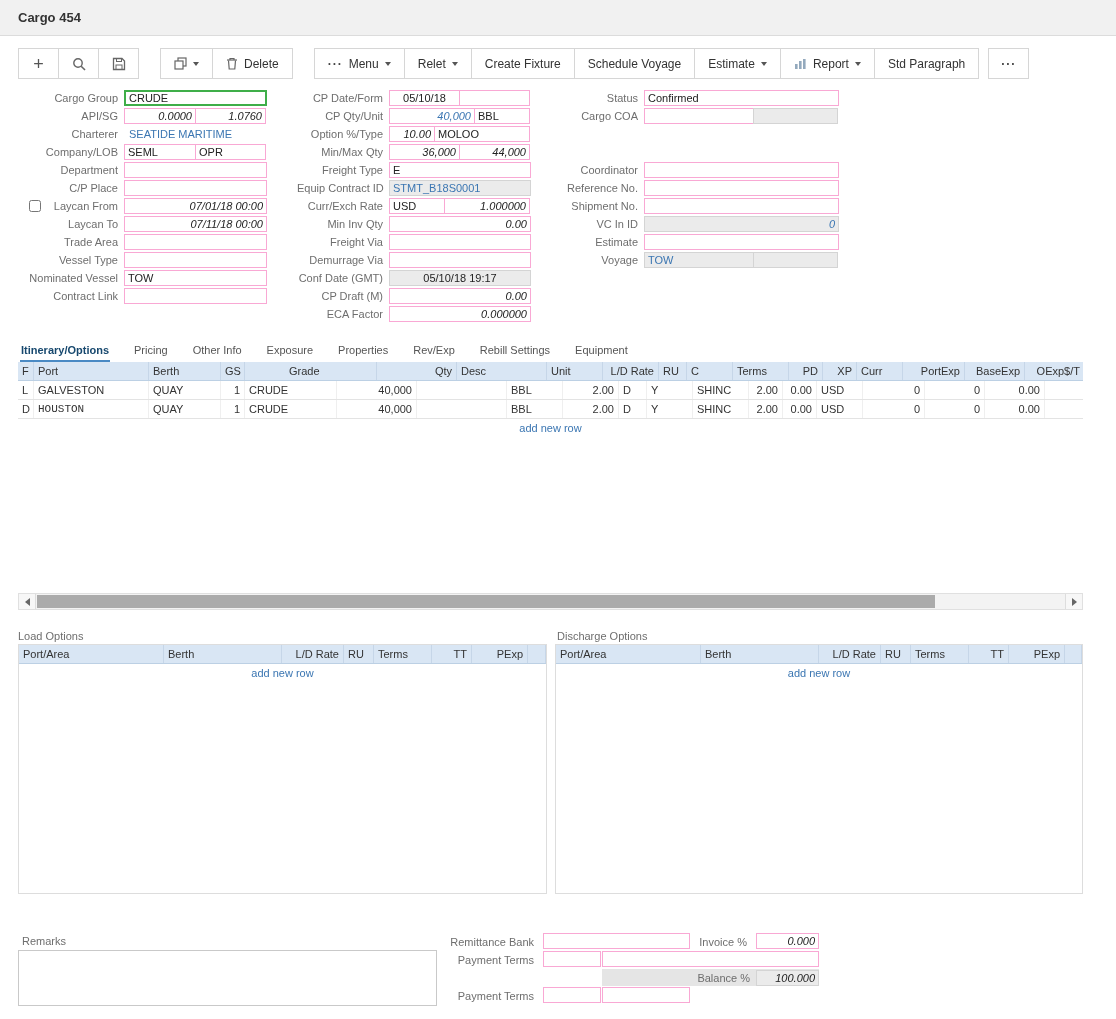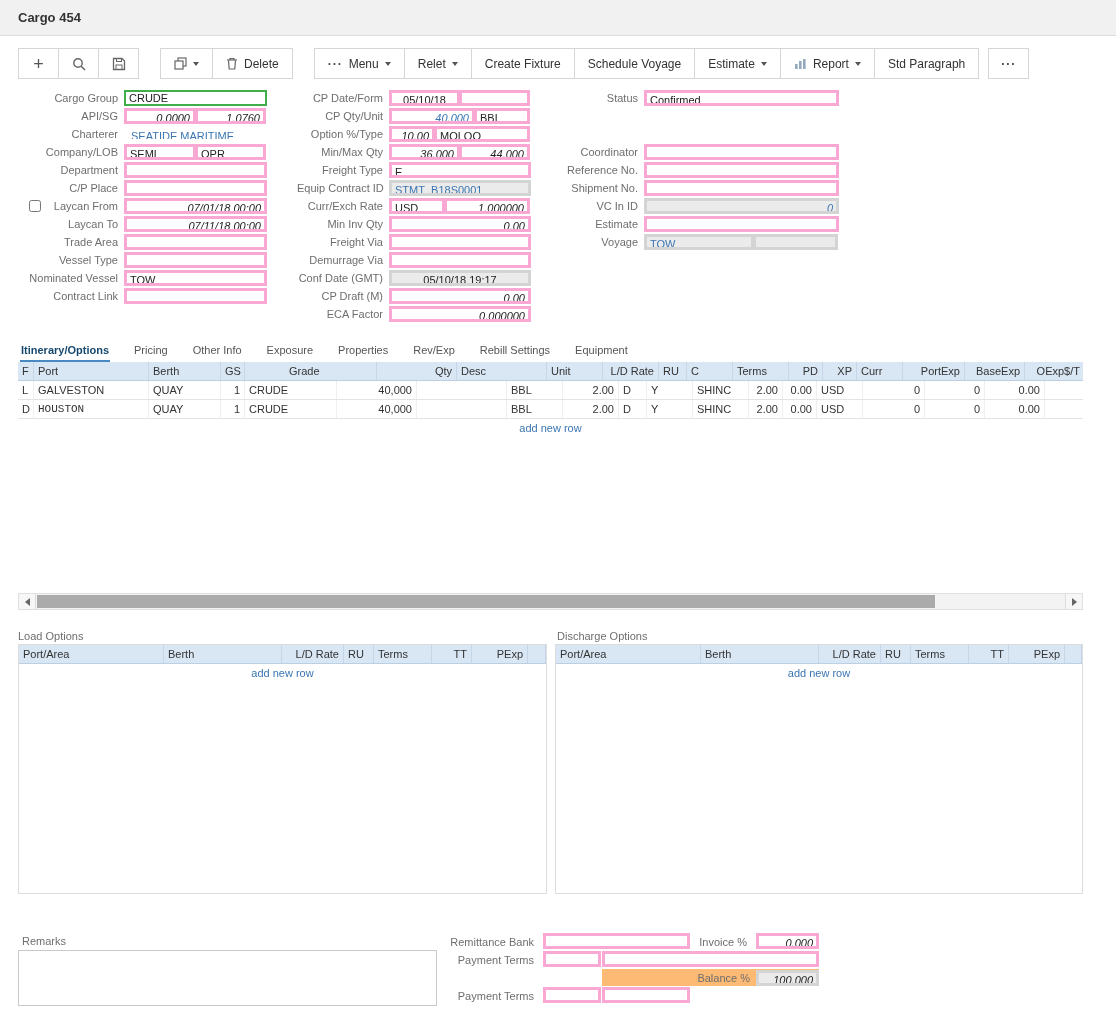--- a/index.html
+++ b/index.html
@@ -22,21 +22,21 @@
 
   .formarea{position:absolute;top:90px;left:18px;display:flex;align-items:flex-start;}
   .fcol{display:flex;flex-direction:column;}
   .frow{display:flex;align-items:center;height:16px;margin-bottom:2px;}
   .flabel{color:#6e6e6e;text-align:right;padding-right:6px;flex:0 0 auto;white-space:nowrap;}
   .c1 .flabel{width:106px;}
   .c2 .flabel{width:92px;}
   .c3 .flabel{width:92px;}
   .c2{margin-left:30px;}
   .c3{margin-left:21px;}
-  .field{height:16px;line-height:14px;border:3px solid #f9a8d4;background:#fff;padding:0 3px;overflow:hidden;white-space:nowrap;color:#222;}
+  .field{height:16px;line-height:14px;border:1px solid #f9a8d4;background:#fff;padding:0 3px;overflow:hidden;white-space:nowrap;color:#222;}
   .frow .field+.field{margin-left:-1px;}
   .ro{background:#ebebeb;border-color:#d4d4d4;}
   .r{text-align:right;font-style:italic;}
   .ctr{text-align:center;}
   .blue{color:#3b76b2;}
   .nob{border-color:transparent;background:transparent;padding-left:4px;}
   .gfocus{border:2px solid #3fae49;line-height:12px;}
   .spacer36{height:36px;}
   .lfwrap{display:flex;align-items:center;width:106px;flex:0 0 auto;}
   .lfwrap input{width:12px;height:12px;margin-left:11px;}
@@ -64,21 +64,21 @@
   .strack{flex:1;position:relative;height:15px;}
   .sthumb{position:absolute;top:1px;left:1px;height:13px;width:898px;background:#ababab;cursor:pointer;}
   .tri-l{width:0;height:0;border-top:4px solid transparent;border-bottom:4px solid transparent;border-right:5px solid #666;}
   .tri-r{width:0;height:0;border-top:4px solid transparent;border-bottom:4px solid transparent;border-left:5px solid #666;}
 
   .optlabel{position:absolute;color:#6e6e6e;white-space:nowrap;}
   .panel{position:absolute;border:1px solid #ddd;background:#fff;overflow:hidden;}
 
   .abs{position:absolute;}
   .flabel.abs{text-align:right;}
-  .balstrip{display:flex;align-items:center;background:#fdba74;}
+  .balstrip{display:flex;align-items:center;background:#e5e5e5;}
   .balstrip .flabel{flex:1;}
   .remarksbox{position:absolute;border:1px solid #c9c9c9;background:#fff;}
 </style>
 </head>
 <body>
 
 <div class="titlebar">
   <div class="t">Cargo 454</div>
 </div>
 
@@ -272,20 +272,25 @@
     <div class="frow">
       <div class="flabel">ECA Factor</div>
       <div class="field w142 r">0.000000</div>
     </div>
   </div>
 
   <div class="fcol c3">
     <div class="frow">
       <div class="flabel">Status</div>
       <div class="field w195">Confirmed</div>
+    </div>
+    <div class="frow">
+      <div class="flabel">Cargo COA</div>
+      <div class="field w110"></div>
+      <div class="field w85 ro"></div>
     </div>
     <div class="spacer36"></div>
     <div class="frow">
       <div class="flabel">Coordinator</div>
       <div class="field w195"></div>
     </div>
     <div class="frow">
       <div class="flabel">Reference No.</div>
       <div class="field w195"></div>
     </div>

